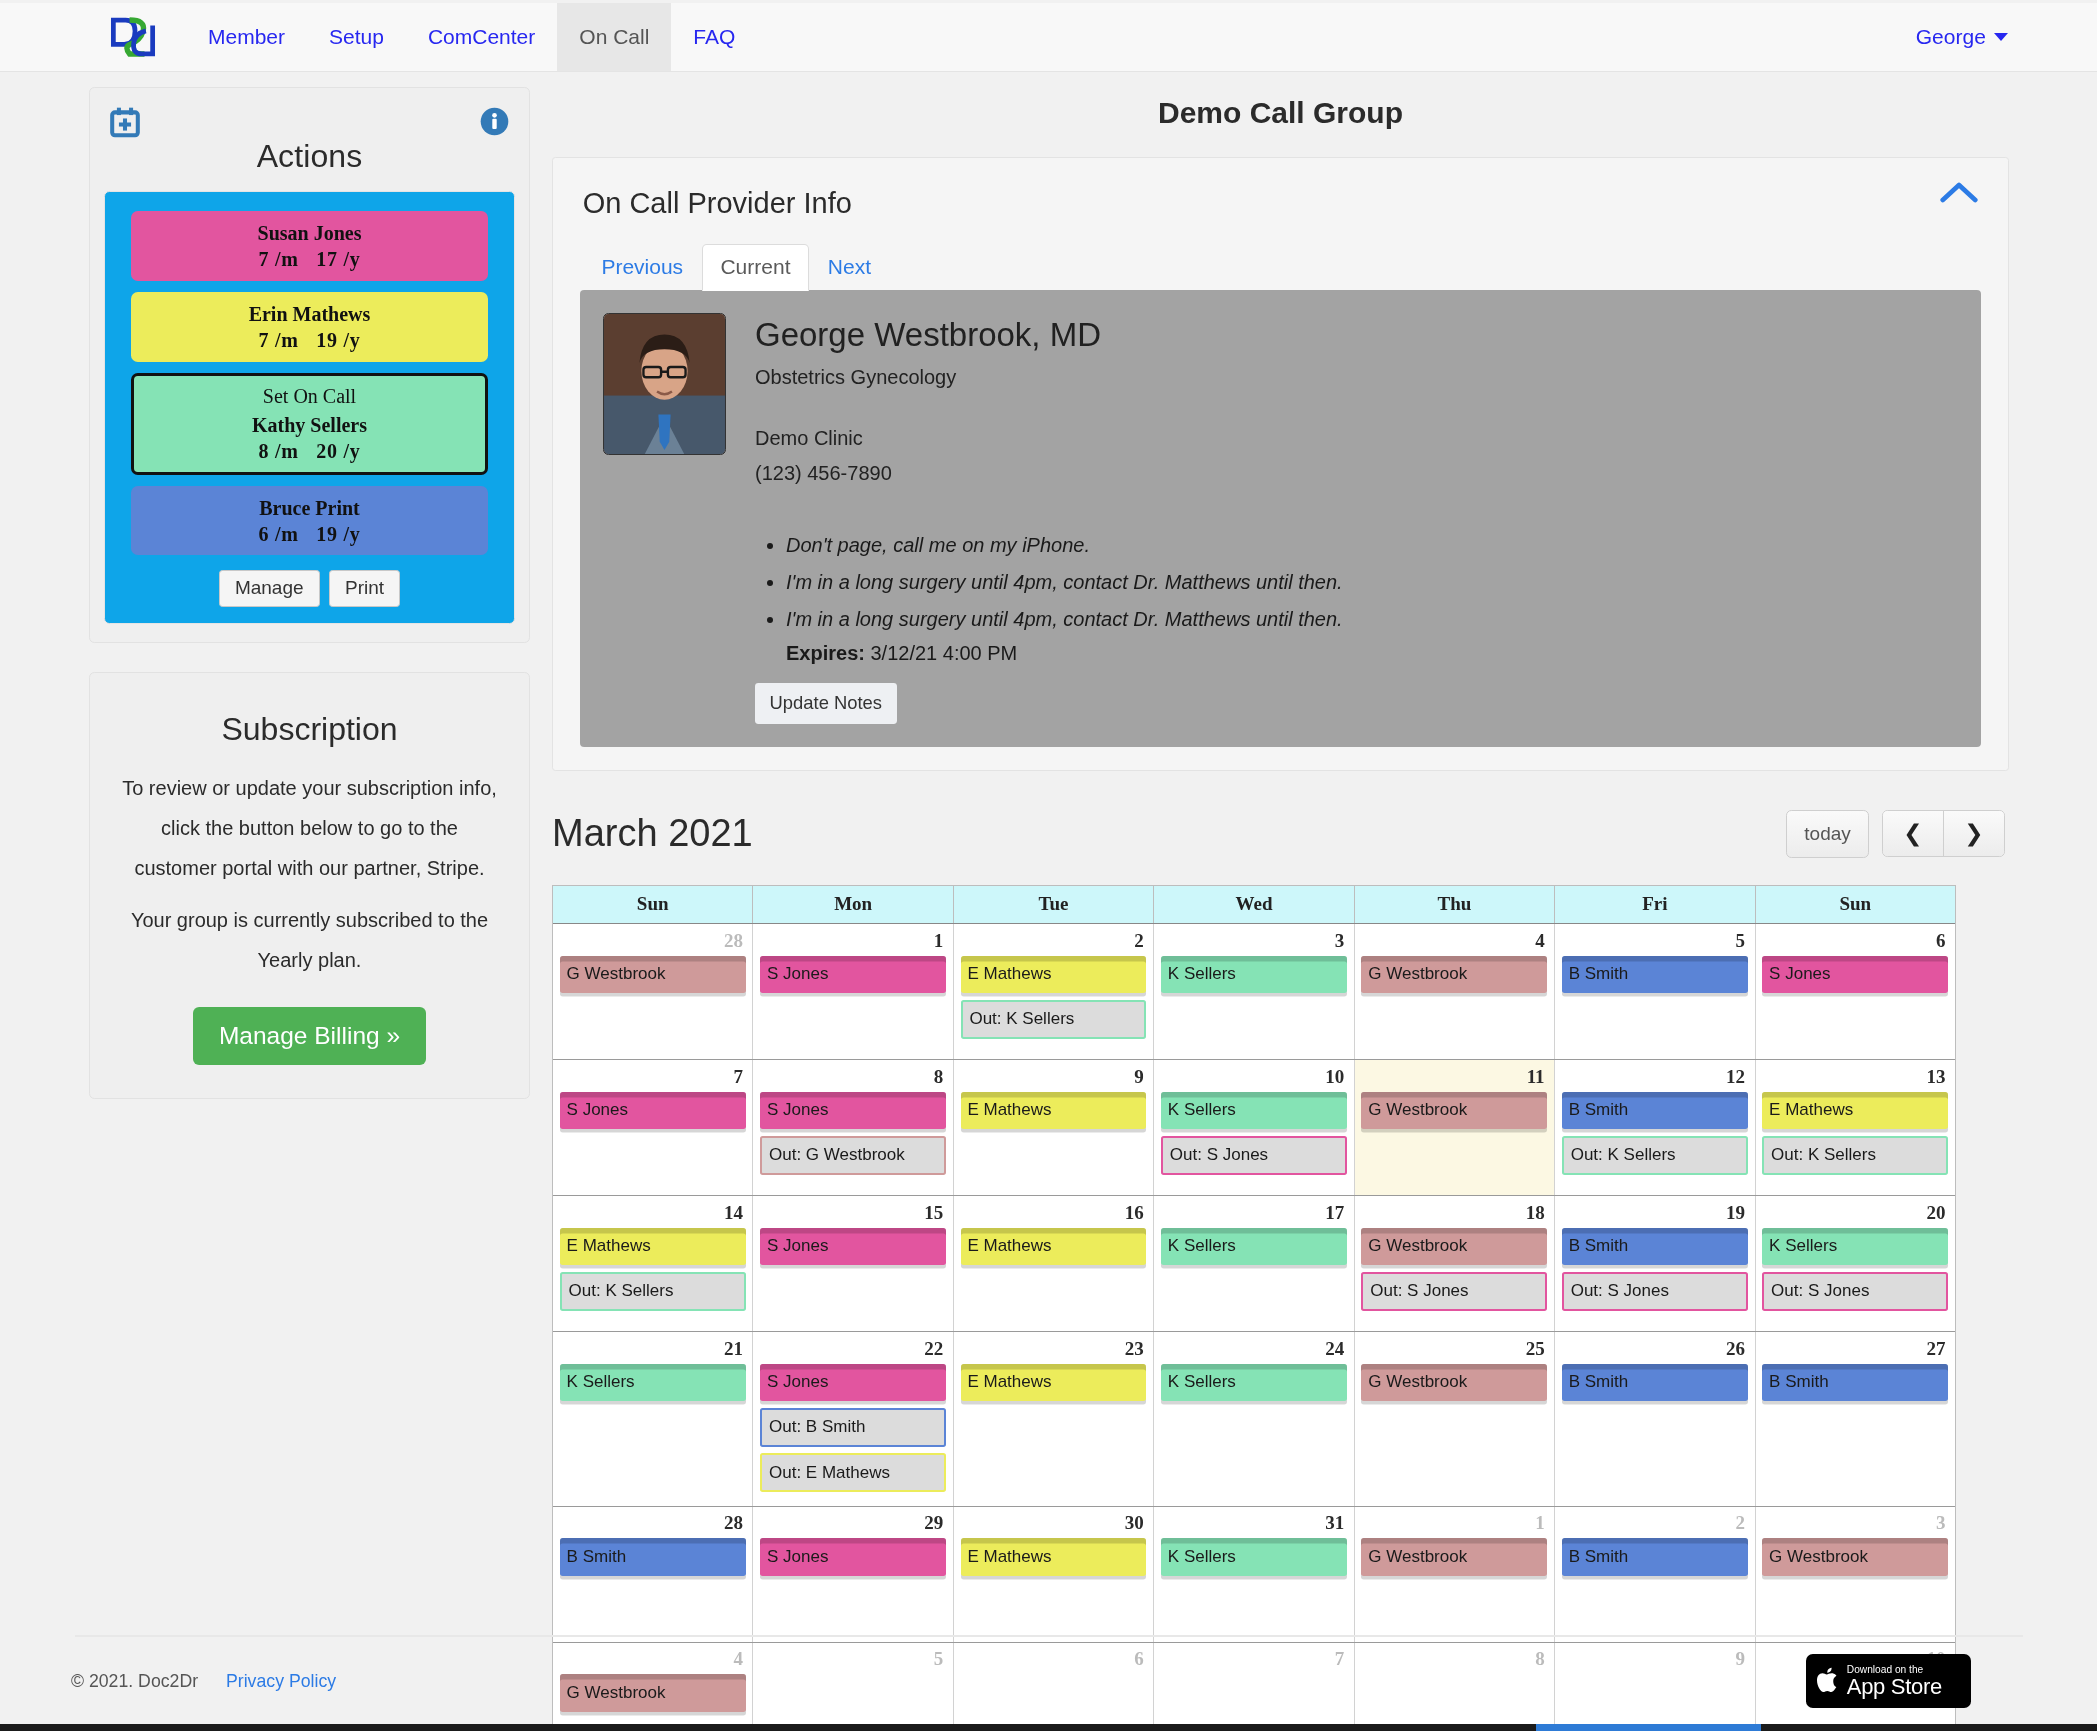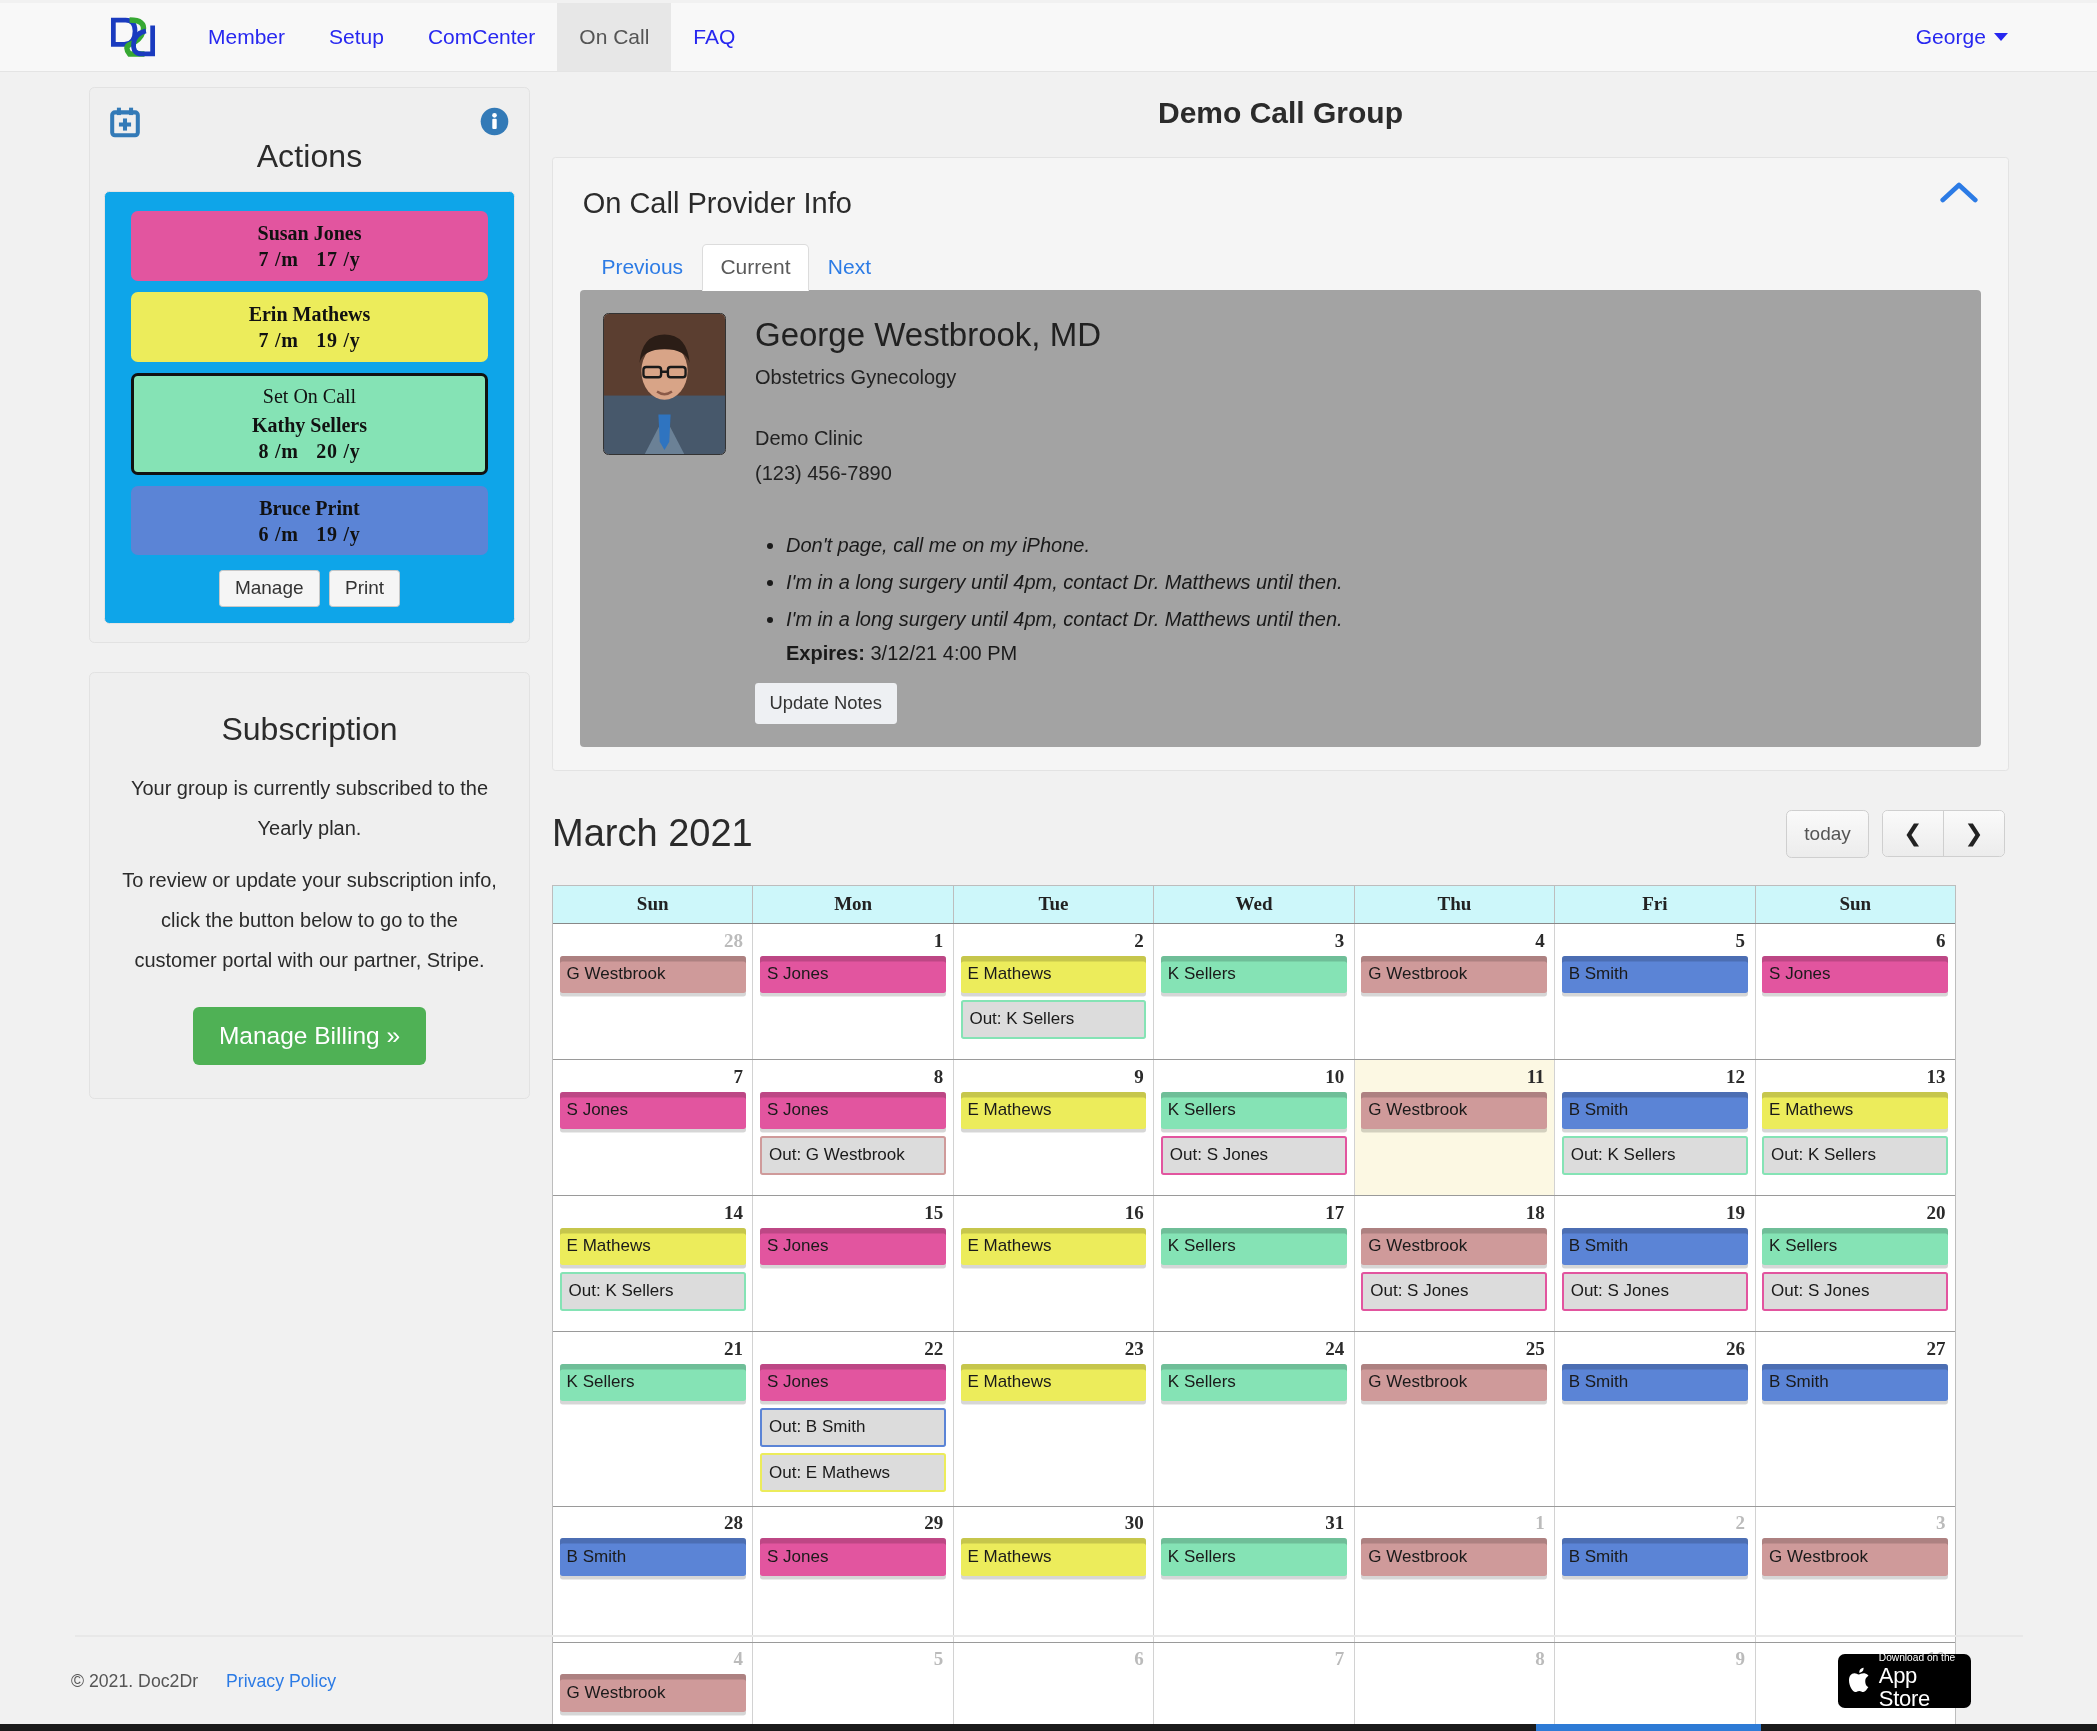--- a/index.html
+++ b/index.html
@@ -171,21 +171,21 @@
   }
 
   
   .footer{
     position:absolute;left:0;top:1634px;width:2097px;height:97px;
   }
   .footer-line{position:absolute;left:75px;top:1.4px;width:1948px;height:2px;background:#e8e8e8;}
   .footer-txt{position:absolute;left:71px;top:37px;font-size:17.7px;color:#555;}
   .footer-txt a{color:#2c7be5;text-decoration:none;margin-left:23px;}
   .appstore{
-    position:absolute;right:126px;top:20.4px;width:133px;height:54px;
+    position:absolute;right:126px;top:20.4px;width:165px;height:54px;
     background:#000;border-radius:6.8px;display:flex;align-items:center;
     padding:16px 11px;box-sizing:border-box;cursor:pointer;
   }
   .appstore .apple{margin-right:6.8px;}
   .appstore .ast{color:#fff;line-height:1.05;}
   .appstore .ast .t1{font-size:10.2px;display:block;}
   .appstore .ast .t2{font-size:22px;display:block;font-weight:500;letter-spacing:-0.3px;}
   .taskbar{position:absolute;left:0;top:1724px;width:2097px;height:6.8px;background:#1b1b1b;}
   .taskbar i{position:absolute;left:1536px;top:0;width:225px;height:6.8px;background:#2e7bd6;display:block;}
 </style>
@@ -258,22 +258,22 @@
           </div>
         <div class="btn-row">
           <button class="sbtn">Manage</button>
           <button class="sbtn">Print</button>
         </div>
       </div>
     </div>
 
     <div class="card sub-card">
       <div class="sub-title">Subscription</div>
+      <p class="sub-text">To review or update your subscription info, click the button below to go to the customer portal with our partner, Stripe.</p>
       <p class="sub-text">Your group is currently subscribed to the Yearly plan.</p>
-      <p class="sub-text">To review or update your subscription info, click the button below to go to the customer portal with our partner, Stripe.</p>
       <button class="billing-btn">Manage Billing »</button>
     </div>
 
   </div>
 
   <div class="main">
     <div class="page-title">Demo Call Group</div>
 
     <div class="panel">
       <span class="collapse-arrow">

